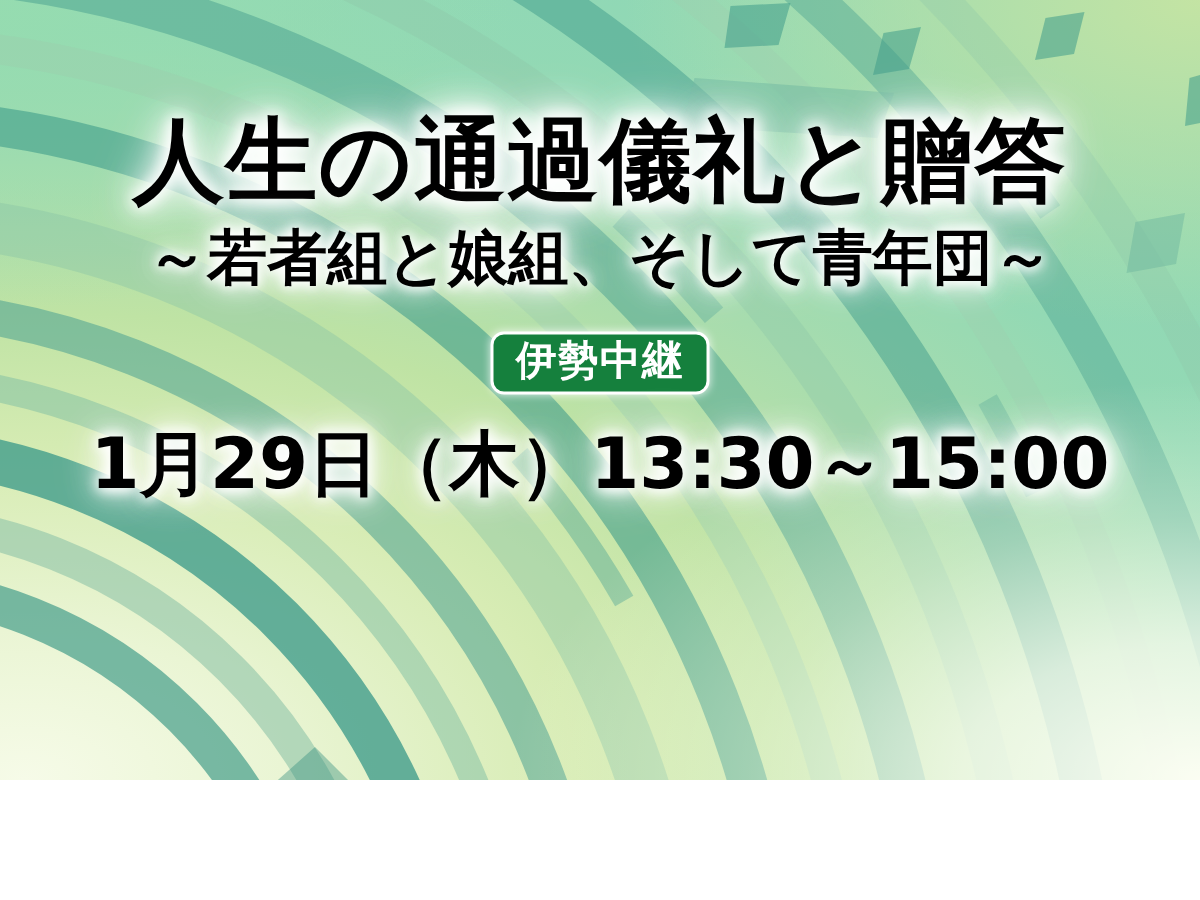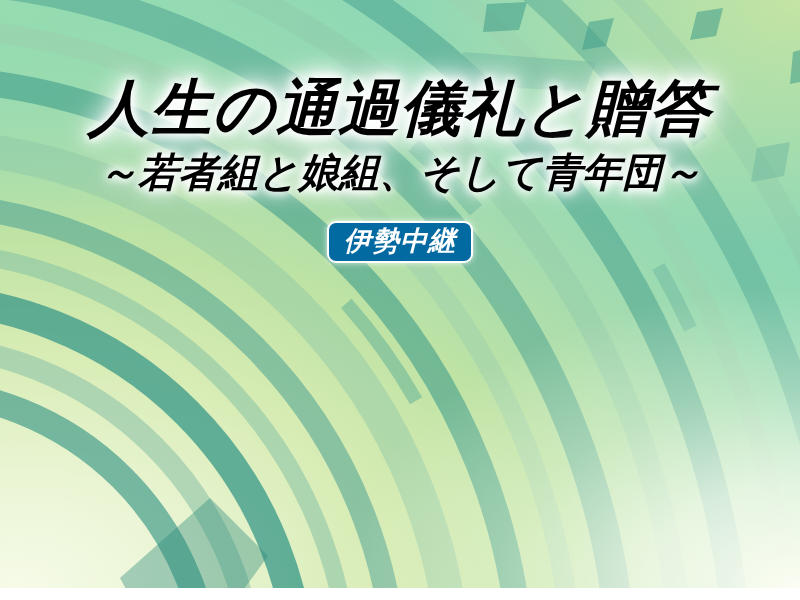--- a/index.html
+++ b/index.html
@@ -9,24 +9,23 @@
     background: #ffffff;
   }
   body {
     font-family: "DejaVu Sans", "Liberation Sans", sans-serif;
   }
 
   
   #poster {
     position: relative;
     width: 800px;
-    height: 588px;
+    height: 520px;
     overflow: hidden;
     background: #d9ecb6;
-    font-style: italic;
   }
 
   
   .bg-layer {
     position: absolute;
     inset: 0;
     pointer-events: none;
   }
   .bg-base {
     background:
@@ -115,21 +114,21 @@
       0 0 28px rgba(255,255,255,0.8);
   }
 
   .badge-wrap {
     margin-top: 26px;
   }
   .badge {
     display: inline-block;
     padding: 3px 15px 6px 15px;
     border-radius: 9px;
-    background: #0369a1;
+    background: #15803d;
     border: 2px solid #ffffff;
     color: #ffffff;
     font-size: 27px;
     font-weight: 700;
     letter-spacing: 1px;
     line-height: 1.08;
     white-space: nowrap;
     box-shadow: 0 0 6px rgba(255,255,255,0.75);
   }
 
@@ -237,17 +236,18 @@
   <div class="content">
 
     <div class="title">人生の通過儀礼と贈答</div>
 
     <div class="subtitle">～若者組と娘組、そして青年団～</div>
 
     <div class="badge-wrap">
       <span class="badge">伊勢中継</span>
     </div>
 
+    <div class="datetime">1月29日（木）13:30～15:00</div>
 
 
 
   </div>
 </div>
 
 </body></html>

